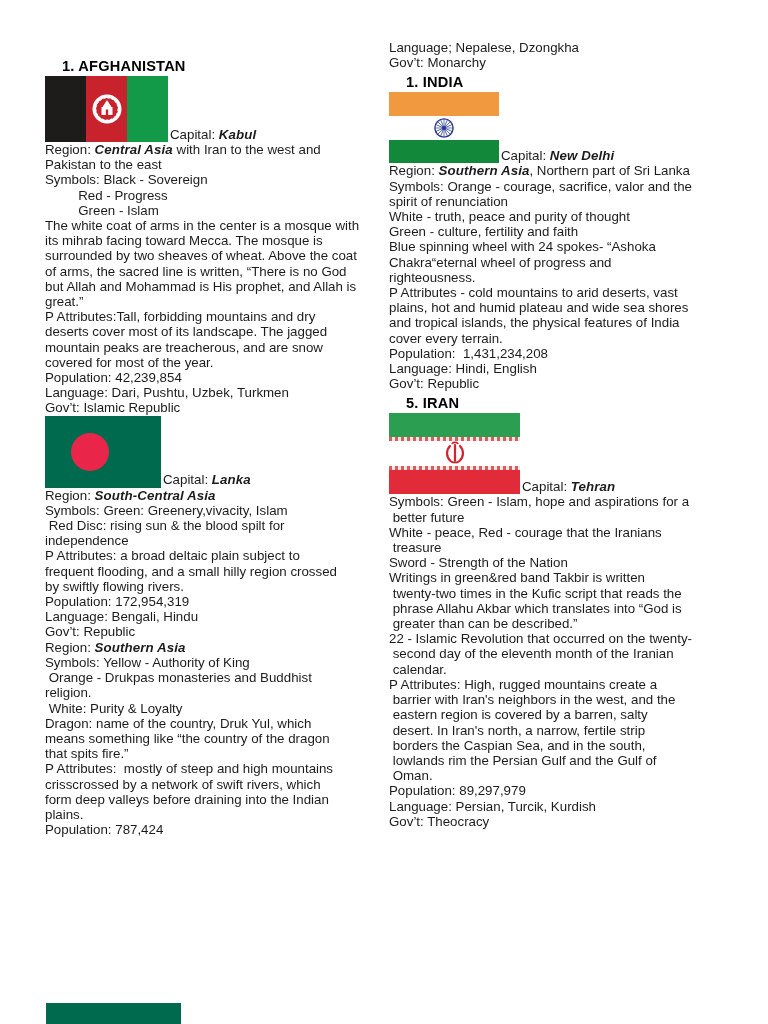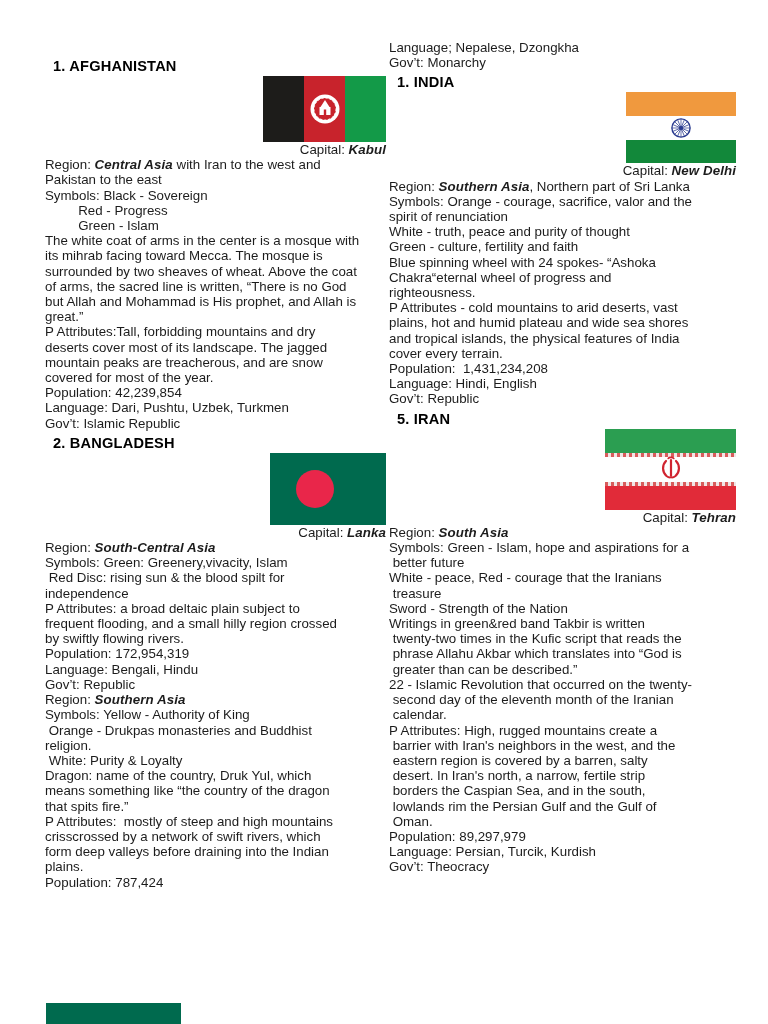--- a/index.html
+++ b/index.html
@@ -6,23 +6,23 @@
   body{
     width:768px;height:1024px;background:#ffffff;
     font-family:"Liberation Sans",sans-serif;
     font-size:13.3px;line-height:15.2px;color:#1c1c1c;
     -webkit-font-smoothing:antialiased;
   }
   .page{position:relative;width:768px;height:1024px;overflow:hidden;background:#fff;}
   .col{position:absolute;}
   #col-left{left:45px;top:54px;width:341px;}
   #col-right{left:389px;top:40px;width:347px;}
-  .heading{font-weight:bold;font-size:14.6px;line-height:18px;margin:3px 8px 1px;color:#000;letter-spacing:.2px;}
+  .heading{font-weight:bold;font-size:14.6px;line-height:18px;margin:3px 17px 1px;color:#000;letter-spacing:.2px;}
   .para{white-space:pre-wrap;}
-  .flagline{display:flex;align-items:flex-end;flex-direction:column;}
+  .flagline{display:flex;align-items:flex-end;}
   .cap{margin-left:2px;white-space:nowrap;}
   b i{letter-spacing:.1px;}
   .flag{position:relative;flex:none;display:block;}
   
   .f-afg{width:123px;height:66px;display:flex;}
   .f-afg .st{flex:1;position:relative;}
   .afg-emblem{position:absolute;left:50%;top:50%;transform:translate(-50%,-50%);}
   
   .f-bgd{width:116px;height:72px;}
   .bgd-disc{position:absolute;left:26px;top:17px;width:38px;height:38px;border-radius:50%;}
@@ -86,21 +86,20 @@
 P Attributes:Tall, forbidding mountains and dry
 deserts cover most of its landscape. The jagged
 mountain peaks are treacherous, and are snow
 covered for most of the year.
 Population: 42,239,854
 Language: Dari, Pushtu, Uzbek, Turkmen
 Gov’t: Islamic Republic</div>
     </div>
 
     <div>
-      <div class="heading">2. BANGLADESH</div>
       <div class="flagline">
         <span class="flag f-bgd" style="background-color: rgb(0, 106, 78);">
           <span class="bgd-disc" style="background-color: rgb(233, 38, 74);"></span>
         </span>
         <span class="cap"><span>Capital: </span><b><i>Lanka</i></b></span>
       </div>
       <div class="para"><span>Region: </span><b><i>South-Central Asia</i></b><span></span></div>
       <div class="para">Symbols: Green: Greenery,vivacity, Islam
  Red Disc: rising sun &amp; the blood spilt for
 independence
@@ -192,21 +191,20 @@
                 <path d="M20 5 C24 9 24 16 19.5 20 C18 21.2 17 21.5 16 21.5"></path>
               </g>
               <path d="M12.2 2.5 C13.2 1 16.8 1 17.8 2.5" stroke="#d02430" fill="none" stroke-width="1.6" stroke-linecap="round"></path>
             </svg>
           </span>
           <span class="takbir"></span>
           <span class="b3" style="background-color: rgb(225, 43, 57);"></span>
         </span>
         <span class="cap"><span>Capital: </span><b><i>Tehran</i></b></span>
       </div>
-      <div class="para"><span>Region: </span><b><i>South Asia</i></b><span></span></div>
       <div class="para">Symbols: Green - Islam, hope and aspirations for a
  better future
 White - peace, Red - courage that the Iranians
  treasure
 Sword - Strength of the Nation
 Writings in green&amp;red band Takbir is written
  twenty-two times in the Kufic script that reads the
  phrase Allahu Akbar which translates into “God is
  greater than can be described.”
 22 - Islamic Revolution that occurred on the twenty-

